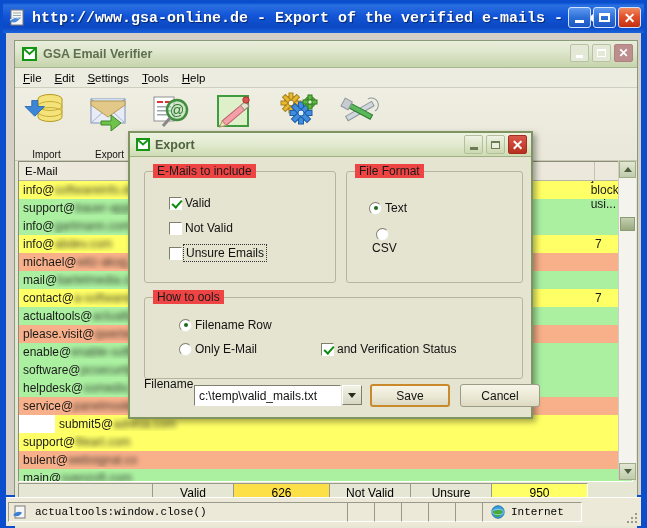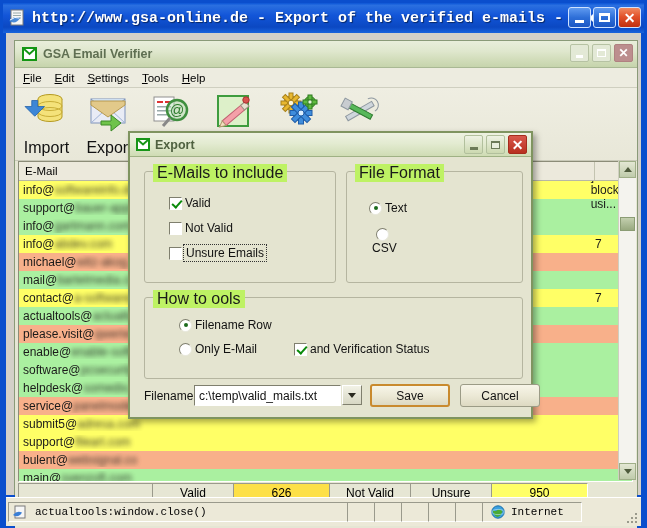--- a/index.html
+++ b/index.html
@@ -61,21 +61,21 @@
 
   .gsa-menubar{height:19px;display:flex;align-items:center;padding-left:8px;
     background:#edece0;border-bottom:1px solid #cfcfc0;}
   .menu-item{font-size:11.5px;color:#000;margin-right:13px;cursor:default;}
   .menu-item u{text-decoration:underline;}
 
   .gsa-toolbar{height:69px;background:linear-gradient(180deg,#efeee2 0%,#e8e7d8 100%);
     border-bottom:1px solid #c9c9b8;display:flex;align-items:flex-start;padding-top:3px;}
   .tb-item{width:63px;display:flex;flex-direction:column;align-items:center;}
   .tb-ico{width:46px;height:42px;position:relative;}
-  .tb-lbl{font-size:16px;color:#111;margin-top:6px;}
+  .tb-lbl{font-size:10px;color:#111;margin-top:16px;}
 
   .gsa-content{position:relative;height:100%;background:#e6e6d4;}
 
   
   .list-wrap{position:absolute;left:3px;top:0px;width:615px;height:321px;
     background:#fff;border:1px solid;border-color:#8c8c78 #fff #fff #8c8c78;box-sizing:border-box;}
   .list-head{display:flex;height:18px;background:#ece9dc;border-bottom:1px solid #b7b7a4;}
   .lh-cell{font-size:11.5px;color:#000;padding-left:6px;display:flex;align-items:center;
     border-right:1px solid #c3c3b0;box-sizing:border-box;}
   .list-rows{position:relative;height:300px;overflow:hidden;}
@@ -119,21 +119,21 @@
     display:flex;align-items:center;justify-content:center;box-sizing:border-box;}
   .dbtn.close{background:linear-gradient(180deg,#d8584b,#b8301f);border-color:#a52c1c;}
   .db-min{width:8px;height:3px;background:#6c7a58;margin-top:7px;}
   .db-max{width:9px;height:8px;border:1px solid #6c7a58;border-top-width:2px;box-sizing:border-box;
     background:#e9eedd;}
   .db-x{color:#fff;font-size:14px;font-weight:bold;line-height:12px;}
 
   .dlg-body{position:relative;width:100%;height:calc(100% - 24px);}
 
   .grp{position:absolute;border:1px solid #b5b5a0;border-radius:3px;}
-  .grp-legend{position:absolute;top:-8px;left:8px;background:#bef264;padding:0 4px;font-size:16px;color:#1a1a1a;}
+  .grp-legend{position:absolute;top:-8px;left:8px;background:#ef4444;padding:0 4px;font-size:12px;color:#1a1a1a;}
 
   .chk-row{display:flex;align-items:center;margin-bottom:0;}
   .checkbox{width:13px;height:13px;border:1px solid;border-color:#7f7f6e #fff #fff #7f7f6e;
     background:#fff;position:relative;flex:0 0 auto;box-sizing:border-box;}
   .checkbox.checked::after{content:"";position:absolute;left:2px;top:2px;width:8px;height:4px;
     border-left:2px solid #0a8a0a;border-bottom:2px solid #0a8a0a;transform:rotate(-48deg);}
   .radio{width:13px;height:13px;border-radius:50%;border:1px solid;
     border-color:#7f7f6e #e8e8dc #e8e8dc #7f7f6e;background:#fff;position:relative;flex:0 0 auto;box-sizing:border-box;}
   .radio.sel::after{content:"";position:absolute;left:3.5px;top:3.5px;width:4px;height:4px;border-radius:50%;background:#1d6b1d;}
   .ctl-lbl{font-size:12px;color:#111;margin-left:3px;white-space:nowrap;}
@@ -390,21 +390,21 @@
               <div class="lrow" style="background: rgb(170, 240, 160);">
                 <div class="c-email">helpdesk@<span class="blur">somedix.co</span></div>
                 <div class="c-status"></div>
                 <div class="c-extra"></div>
               </div>
               <div class="lrow" style="background: rgb(248, 176, 138);">
                 <div class="c-email">service@<span class="blur">panelmodel.ne</span></div>
                 <div class="c-status"></div>
                 <div class="c-extra"></div>
               </div>
-              <div class="lrow" style="background: rgb(255, 255, 102);">
+              <div class="lrow" style="background: rgb(255, 255, 102); margin-left: 36px;">
                 <div class="c-email">submit5@<span class="blur">adresa.com</span></div>
                 <div class="c-status"></div>
                 <div class="c-extra"></div>
               </div>
               <div class="lrow" style="background: rgb(255, 255, 102);">
                 <div class="c-email">support@<span class="blur">fileart.com</span></div>
                 <div class="c-status"></div>
                 <div class="c-extra"></div>
               </div>
               <div class="lrow" style="background: rgb(248, 176, 138);">
@@ -496,27 +496,27 @@
         <div class="grp" style="left:14px;top:140px;width:377px;height:80px;">
           <div class="grp-legend">How to ools</div>
           <div class="chk-row" style="position:absolute;left:34px;top:20px;">
             <span class="radio sel"></span>
             <span class="ctl-lbl">Filename Row</span>
           </div>
           <div class="chk-row" style="position:absolute;left:34px;top:44px;">
             <span class="radio"></span>
             <span class="ctl-lbl">Only E-Mail</span>
           </div>
-          <div class="chk-row" style="position:absolute;left:149px;top:44px;">
+          <div class="chk-row" style="position:absolute;left:176px;top:44px;">
             <span class="checkbox checked"></span>
             <span class="ctl-lbl">and Verification Status</span>
           </div>
         </div>
 
-        <div class="fn-label" style="left:14px;top:232px;">Filename</div>
+        <div class="fn-label" style="left:14px;top:220px;">Filename</div>
         <input class="fn-input" style="left: 64px; top: 228px; width: 147px; height: 21px;" value="c:\temp\valid_mails.txt">
         <div class="fn-drop" style="left:212px;top:228px;">
           <span class="dbtn-arrow"></span>
         </div>
         <div class="pbtn default" style="left:240px;top:227px;width:80px;">Save</div>
         <div class="pbtn" style="left:330px;top:227px;width:80px;">Cancel</div>
       </div>
     </div>
 
     <div class="ie-statusbar">

